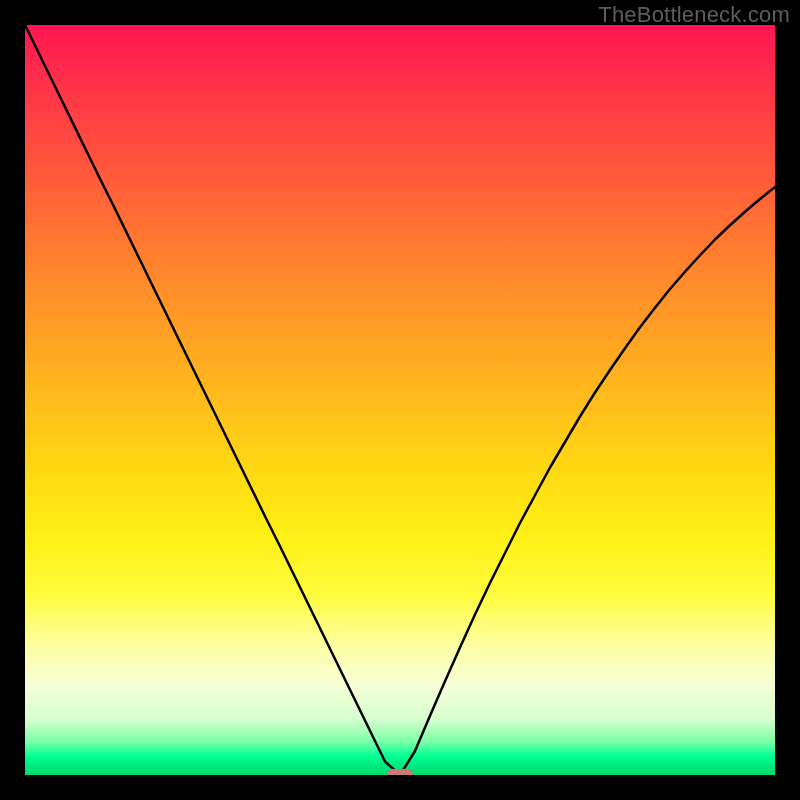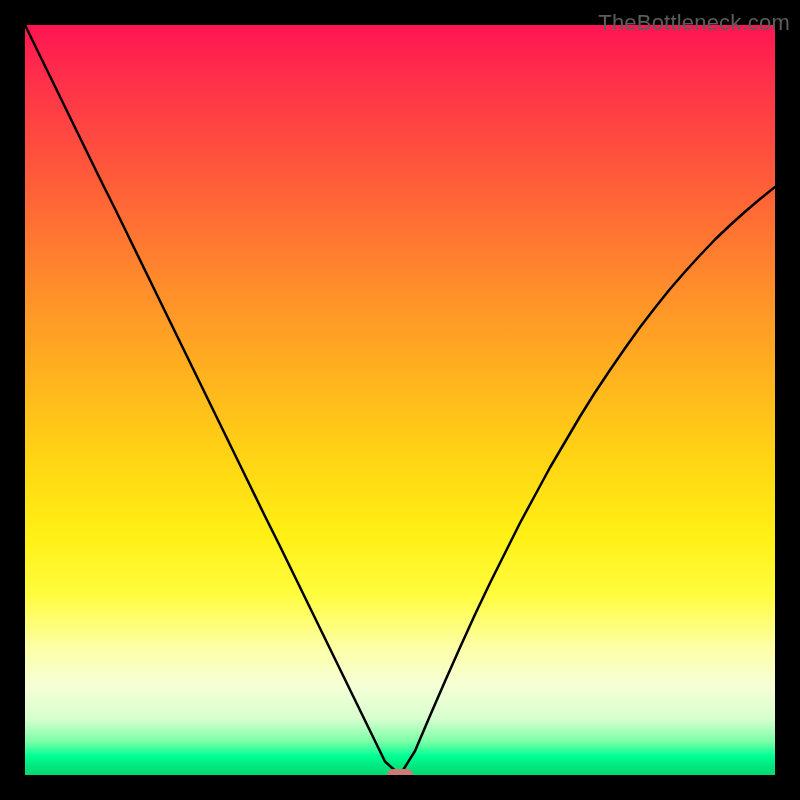--- a/index.html
+++ b/index.html
@@ -12,21 +12,21 @@
     overflow: hidden;
   }
   .frame {
     position: relative;
     width: 800px;
     height: 800px;
     background: #000;
   }
   .attribution {
     position: absolute;
-    top: 10px;
+    top: 2px;
     right: 10px;
     color: #5d5d5d;
     font-size: 22px;
     font-weight: 500;
     letter-spacing: 0.2px;
     z-index: 5;
   }
   .plot {
     position: absolute;
     left: 25px;

